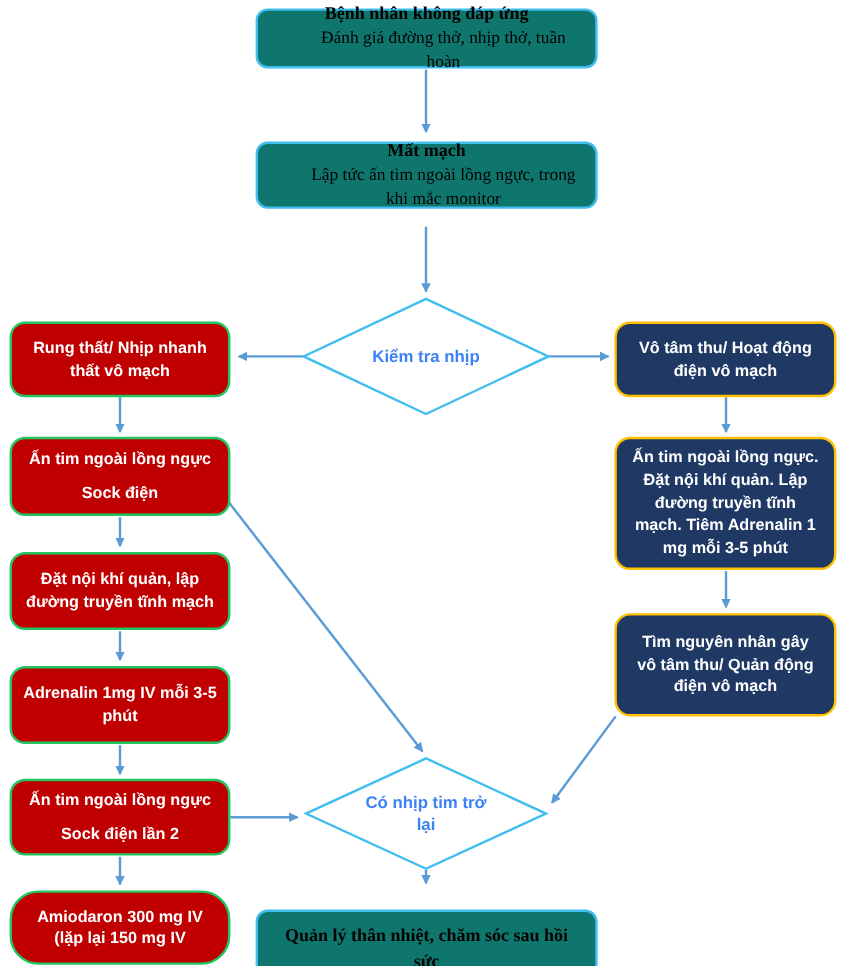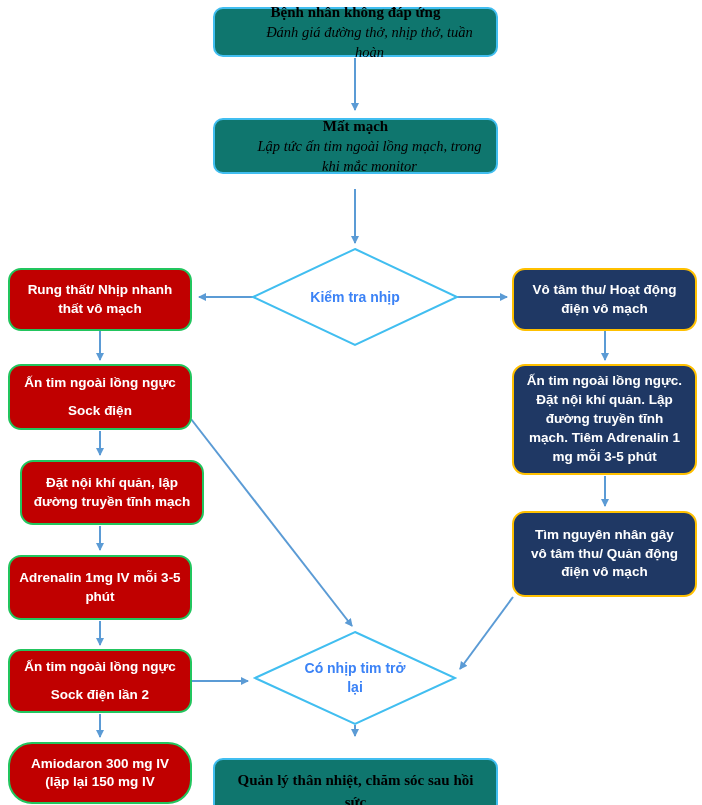--- a/index.html
+++ b/index.html
@@ -4,21 +4,21 @@
 <style>
   html,body{margin:0;padding:0;background:#ffffff;}
   #canvas{position:relative;width:702px;height:805px;overflow:hidden;background:#ffffff;
           font-family:"Liberation Sans",sans-serif;}
   #wires{position:absolute;left:0;top:0;z-index:0;}
   .node{position:absolute;z-index:1;box-sizing:border-box;display:flex;flex-direction:column;
         align-items:center;justify-content:center;text-align:center;}
   .white-box{background:#0f766e;border:2px solid #41BEF0;border-radius:10px;
              font-family:"Liberation Serif",serif;color:#000;padding:4px 10px;}
   .white-box .t{font-weight:bold;font-size:15px;line-height:1.45;}
-  .white-box .s{font-style:italic;font-size:14.5px;line-height:1.35;margin-left:28px;}
+  .white-box .s{font-size:14.5px;line-height:1.35;margin-left:28px;}
   .red-box{background:#C00000;border:2px solid #22c55e;border-radius:13px;color:#ffffff;
            font-weight:bold;font-size:13.5px;line-height:1.35;padding:19px 8px;}
   .navy-box{background:#1F3864;border:2px solid #FFC000;border-radius:13px;color:#ffffff;
             font-weight:bold;font-size:13.5px;line-height:1.4;padding:4px 12px;}
   .diamond-label{position:absolute;z-index:2;display:flex;align-items:center;justify-content:center;
                  text-align:center;font-weight:bold;font-size:14px;color:#3b82f6;line-height:1.35;}
   .gap{gap:9px;}
 </style>
 </head>
 <body>
@@ -53,35 +53,35 @@
     <polygon points="355,632 455,678 355,724 255,678" fill="#ffffff" stroke="#41BEF0" stroke-width="2"></polygon>
   </svg>
 
   <div class="node white-box" style="left:213px;top:7px;width:285px;height:50px;">
     <div class="t">Bệnh nhân không đáp ứng</div>
     <div class="s">Đánh giá đường thở, nhịp thở, tuần hoàn</div>
   </div>
 
   <div class="node white-box" style="left:213px;top:118px;width:285px;height:56px;">
     <div class="t">Mất mạch</div>
-    <div class="s">Lập tức ấn tim ngoài lồng mạch, trong khi mắc monitor</div>
+    <div class="s">Lập tức ấn tim ngoài lồng ngực, trong khi mắc monitor</div>
   </div>
 
   <div class="diamond-label" style="left:295px;top:270px;width:120px;height:54px;">Kiểm tra nhịp</div>
   <div class="diamond-label" style="left:300px;top:652px;width:110px;height:52px;">Có nhịp tim trở lại</div>
 
   <div class="node red-box" style="left:8px;top:268px;width:184px;height:63px;">Rung thất/ Nhịp nhanh thất vô mạch</div>
   <div class="node navy-box" style="left:512px;top:268px;width:185px;height:63px;">Vô tâm thu/ Hoạt động điện vô mạch</div>
 
   <div class="node red-box gap" style="left:8px;top:364px;width:184px;height:66px;">
     <div>Ấn tim ngoài lồng ngực</div>
     <div>Sock điện</div>
   </div>
 
-  <div class="node red-box" style="left:20px;top:460px;width:184px;height:65px;">Đặt nội khí quản, lập đường truyền tĩnh mạch</div>
+  <div class="node red-box" style="left:8px;top:460px;width:184px;height:65px;">Đặt nội khí quản, lập đường truyền tĩnh mạch</div>
 
   <div class="node red-box" style="left:8px;top:555px;width:184px;height:65px;">Adrenalin 1mg IV mỗi 3-5 phút</div>
 
   <div class="node red-box gap" style="left:8px;top:649px;width:184px;height:64px;">
     <div>Ấn tim ngoài lồng ngực</div>
     <div>Sock điện lần 2</div>
   </div>
 
   <div class="node red-box" style="left:8px;top:742px;width:184px;height:62px;border-radius:24px;">Amiodaron 300 mg IV (lặp lại 150 mg IV</div>
 

